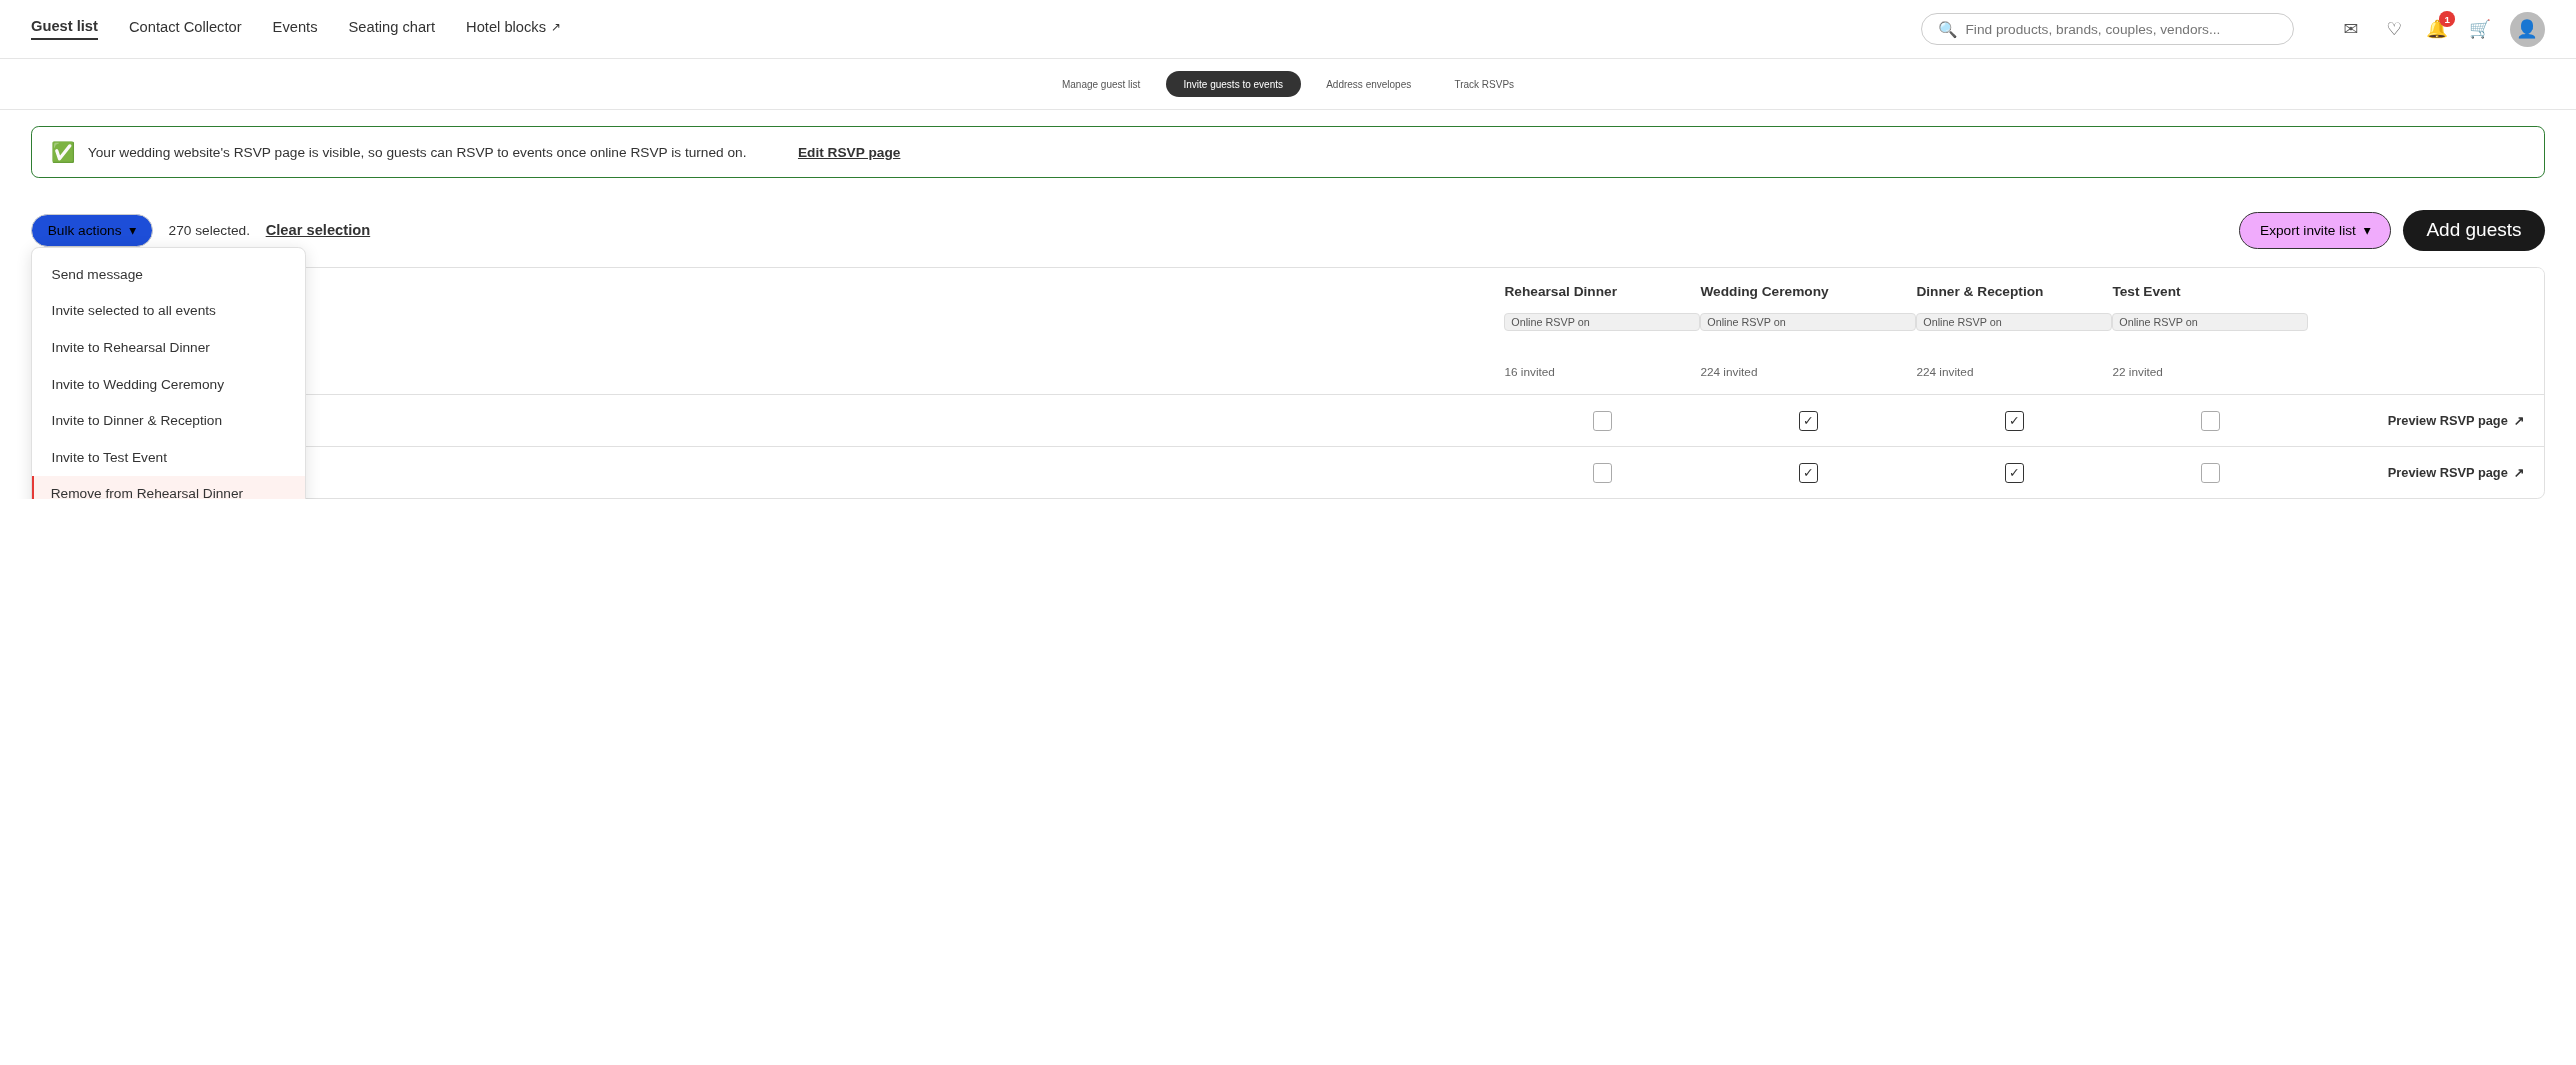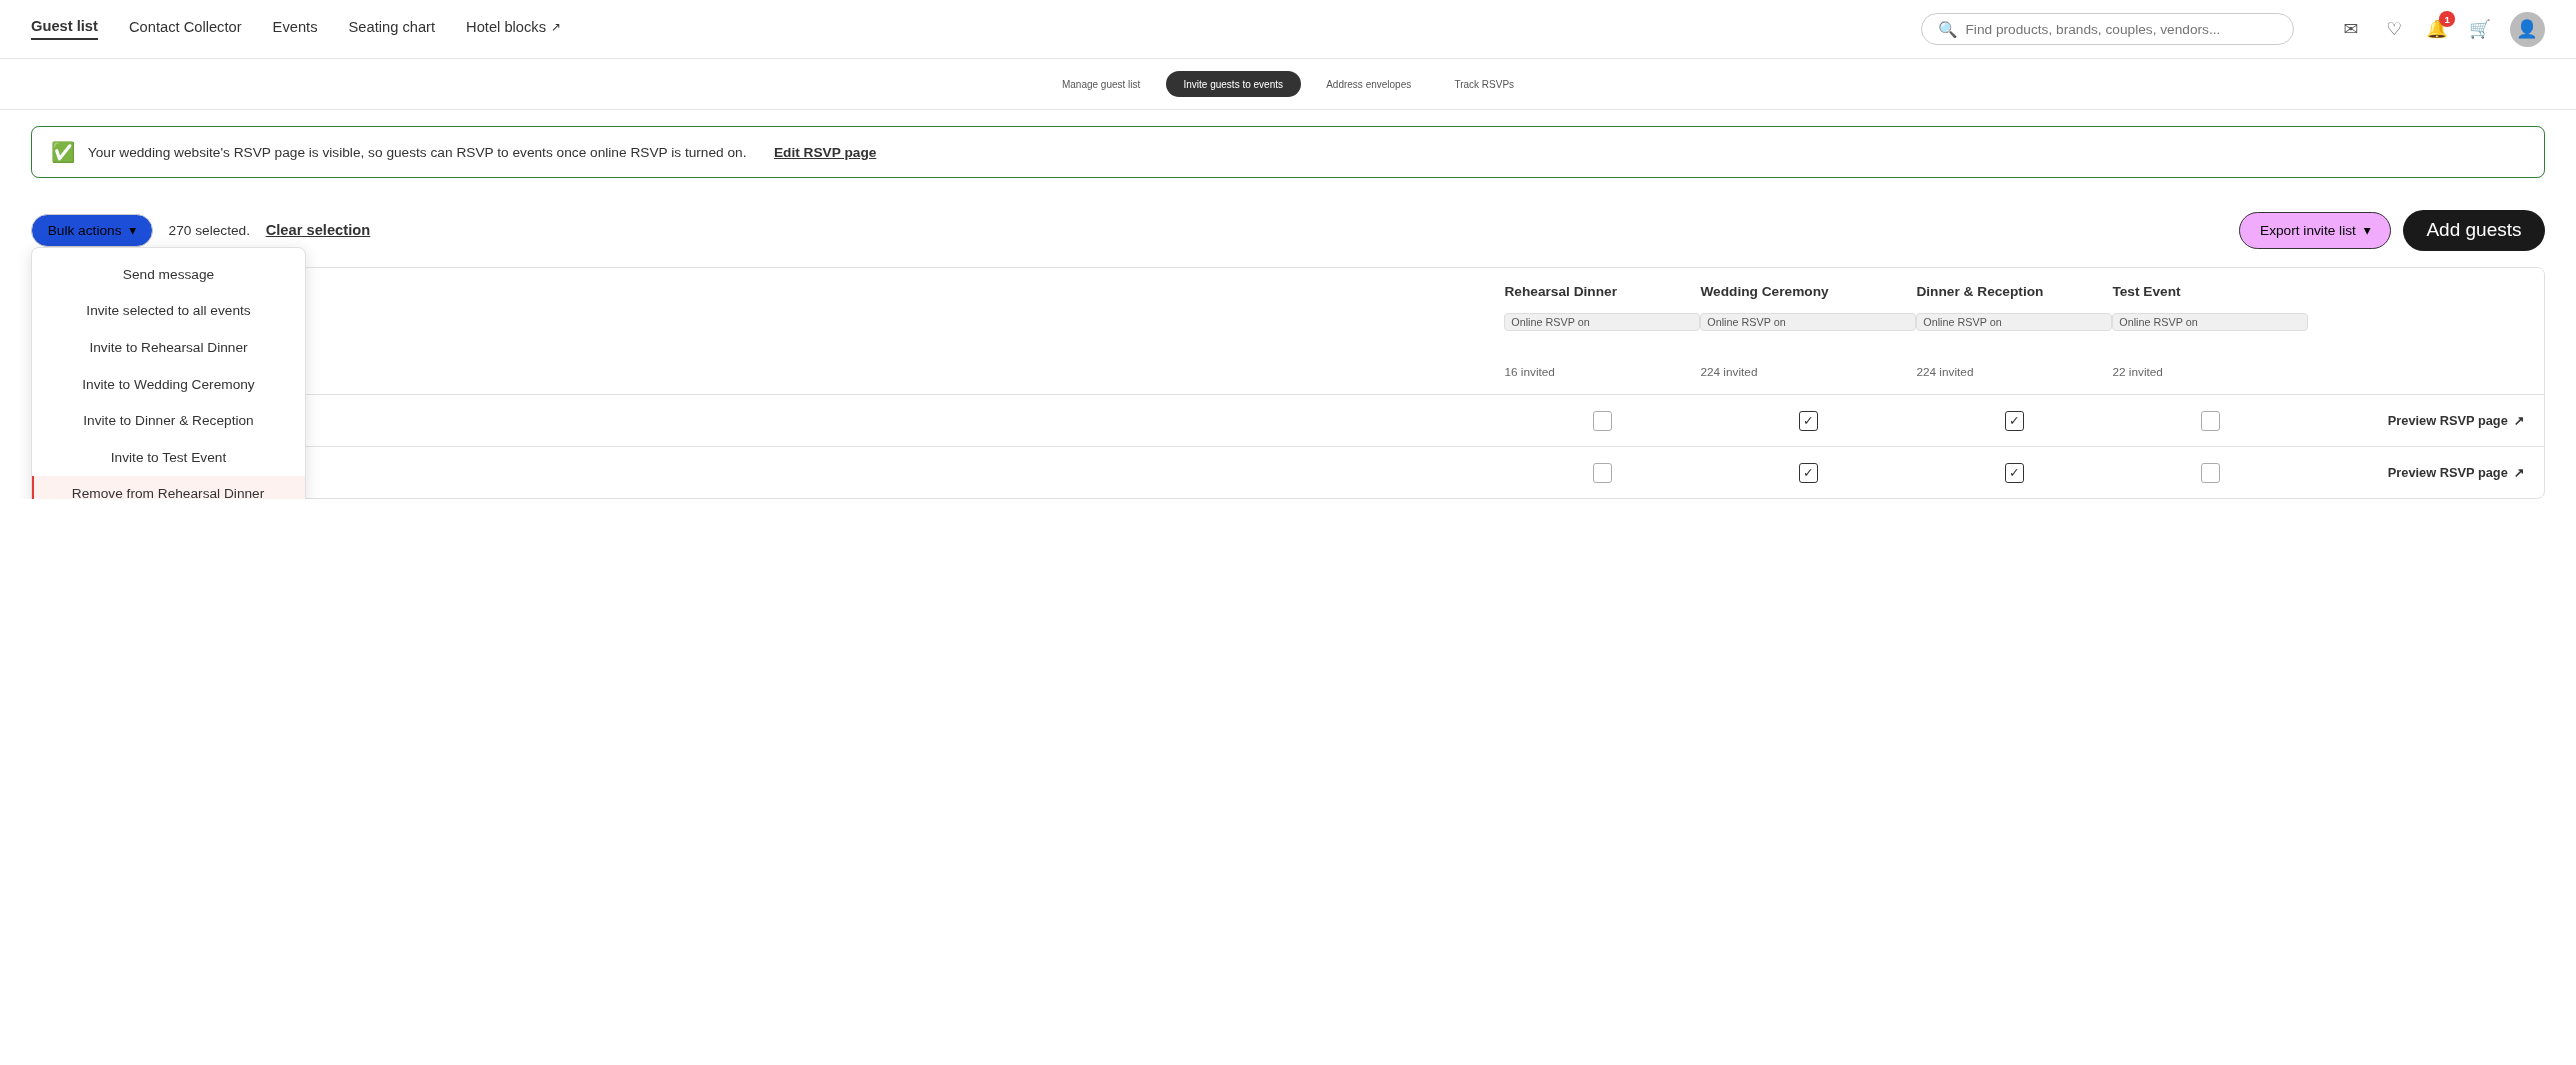--- a/index.html
+++ b/index.html
@@ -129,20 +129,21 @@
     }
     .alert-icon {
       color: #2e7d32;
       font-size: 19.6px;
       flex-shrink: 0;
     }
     .alert-link {
       font-weight: 600;
       text-decoration: underline;
       cursor: pointer;
+      margin-left: 24px;
     }
 
     
     .toolbar-row {
       display: flex;
       align-items: center;
       padding: 15.7px 31px;
       gap: 15.7px;
     }
     .bulk-actions-btn {
@@ -210,21 +211,20 @@
       box-shadow: 0 3.9px 15.7px rgba(0,0,0,0.12);
       min-width: 275px;
       padding: 7.8px 0;
     }
     .dropdown-item {
       padding: 10.8px 19.6px;
       font-size: 13.7px;
       color: #333;
       cursor: pointer;
       white-space: nowrap;
-      text-align: center;
     }
     .dropdown-item.highlighted {
       background: #fef2f0;
       border-left: 2.9px solid #e53935;
       padding-left: 16.7px;
       color: #333;
     }
 
     
     .table-section {

